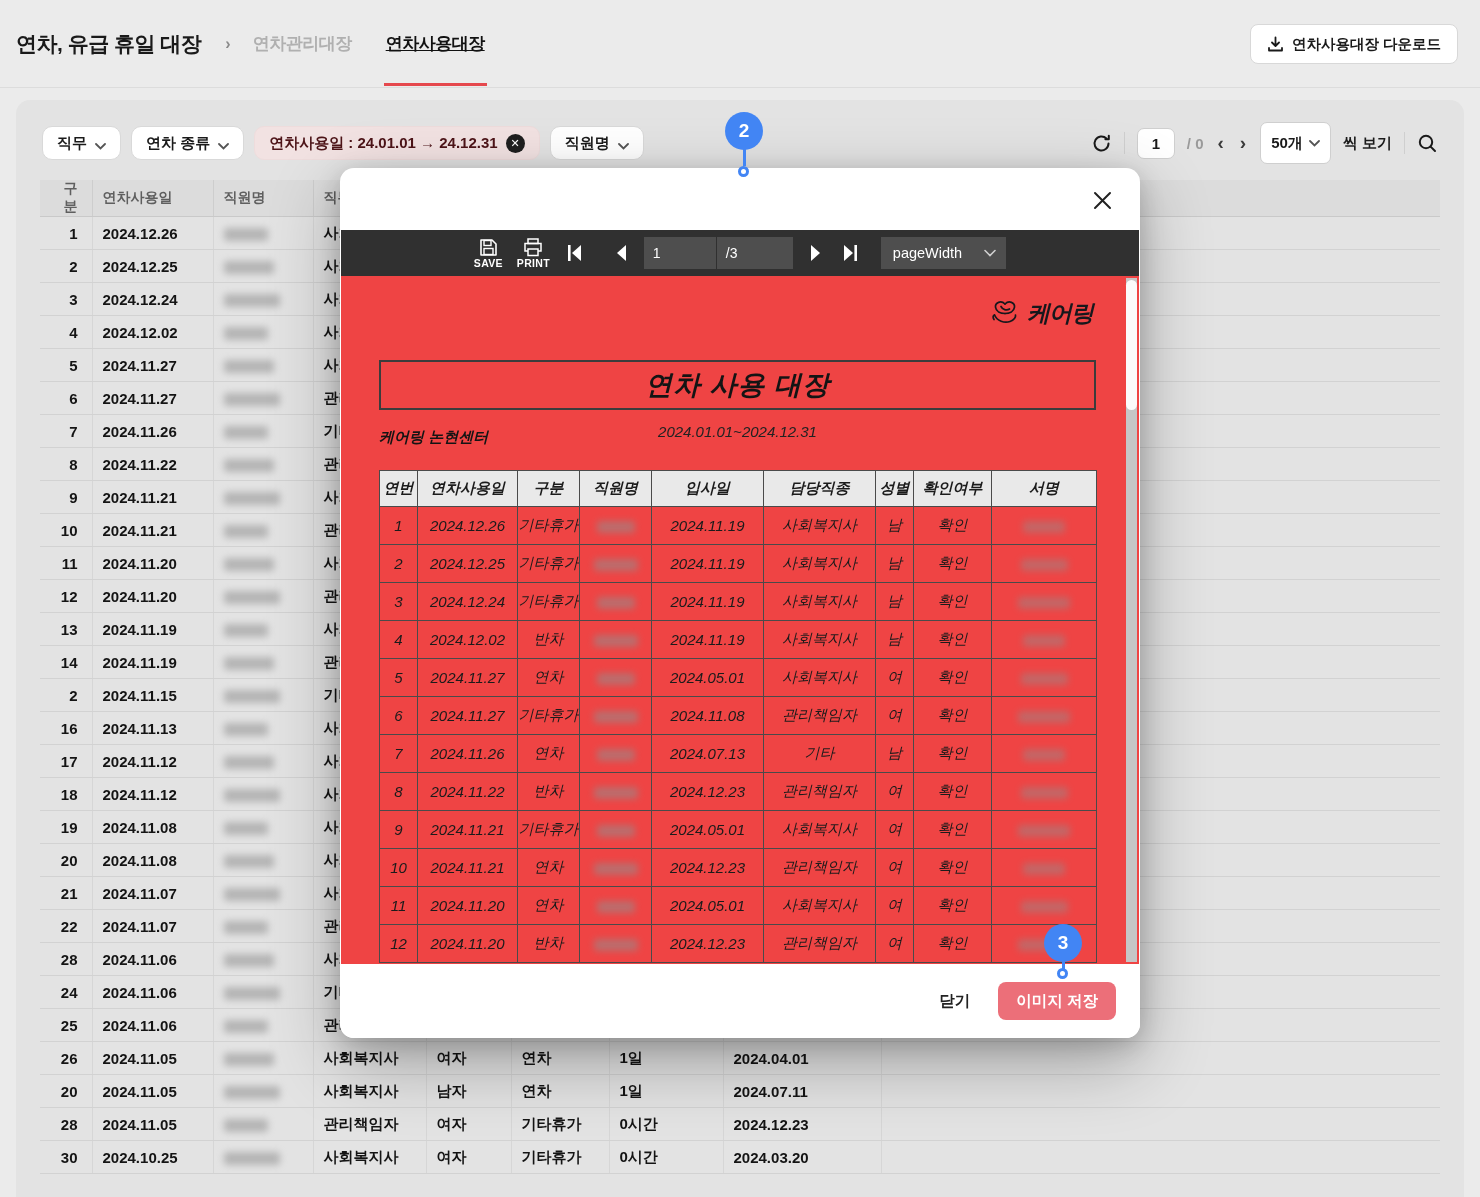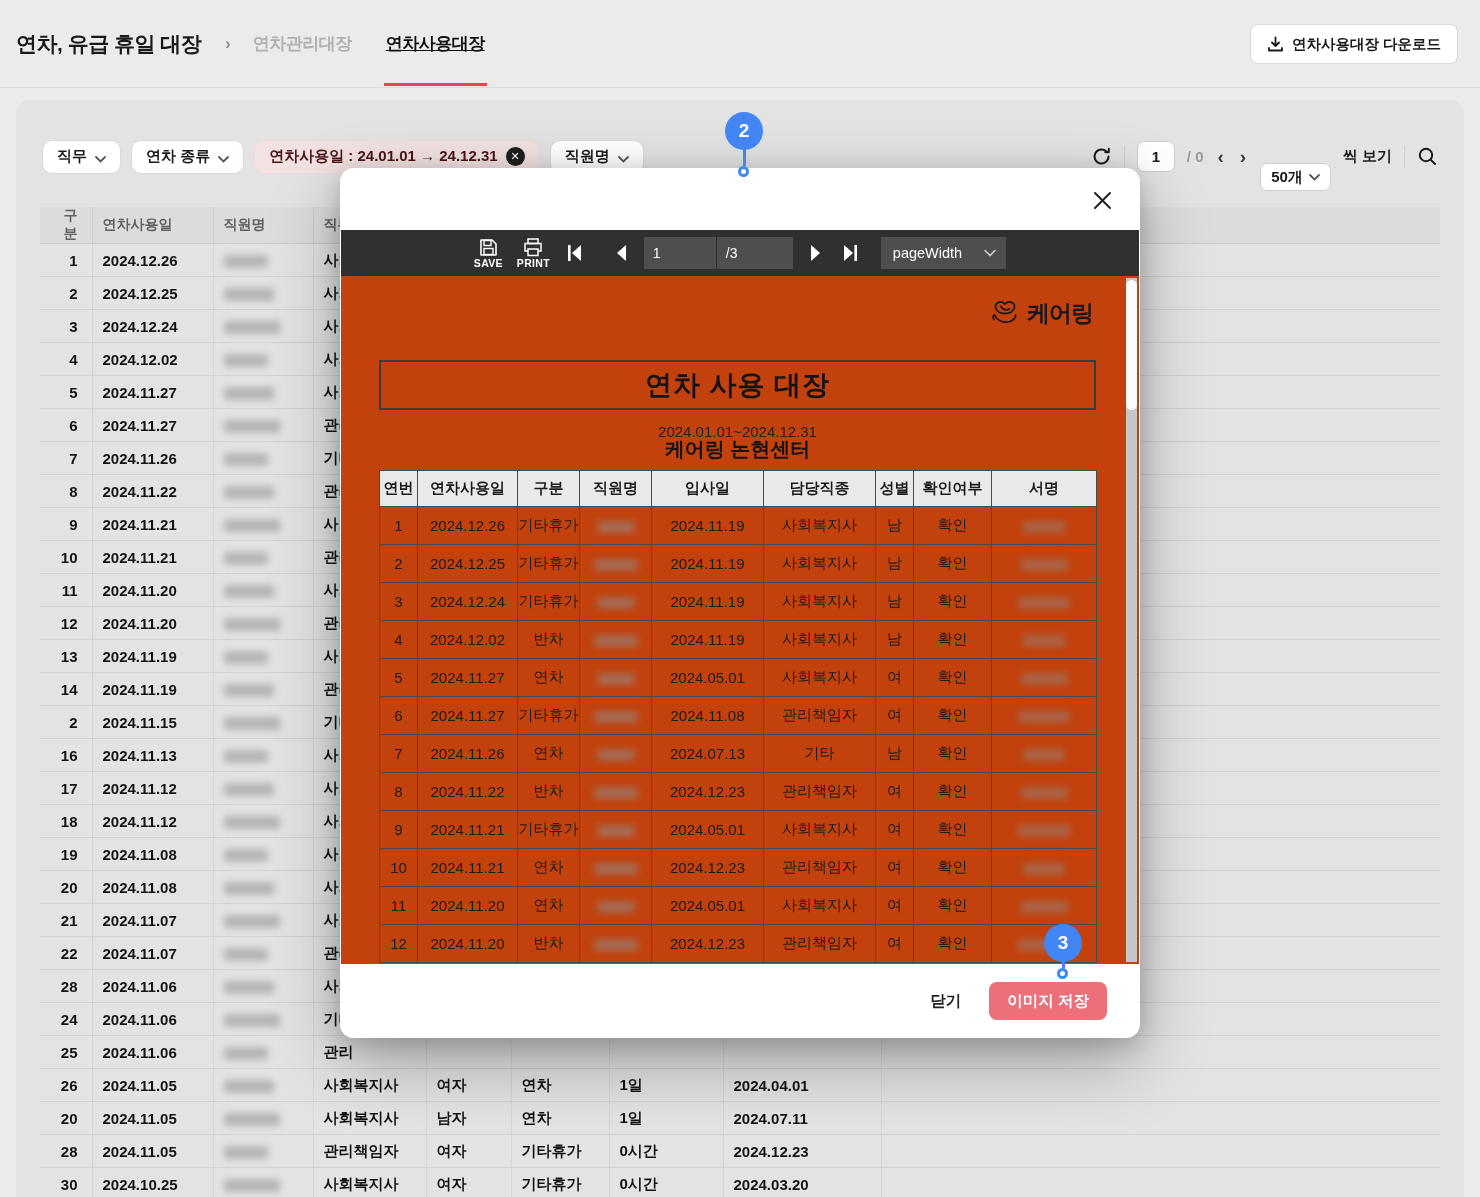--- a/index.html
+++ b/index.html
@@ -30,22 +30,22 @@
   .chip.date-chip { background:#f2e2e2; border:1px solid #eedcdc; color:#4d1418; font-weight:800; }
   .x-badge { width:19px; height:19px; border-radius:50%; background:#1f1f1f; color:#fff;
     display:flex; align-items:center; justify-content:center; font-size:11px; font-weight:700; }
   .filter-spacer { flex:1; }
   .pager { display:flex; align-items:center; gap:12px; font-size:15px; }
   .vdiv { width:1px; height:22px; background:#cfcfcf; }
   .page-box { width:38px; height:31px; background:#fff; border:1px solid #cfcfcf; border-radius:7px;
     display:flex; align-items:center; justify-content:center; font-weight:700; }
   .page-total { color:#9a9a9a; font-weight:600; }
   .pg-arrow { font-size:19px; font-weight:700; color:#3a3a3a; padding:0 2px; cursor:pointer; }
-  .size-box { height:28px; background:#fff; border:1px solid #cfcfcf; border-radius:7px;
-    display:flex; align-items:center; gap:6px; padding:0 10px; font-weight:700; cursor:pointer;margin-top:41px; }
+  .size-box { height:42px; background:#fff; border:1px solid #cfcfcf; border-radius:7px;
+    display:flex; align-items:center; gap:6px; padding:0 10px; font-weight:700; cursor:pointer; }
   .suffix { font-weight:600; }
   .icon-btn { display:flex; align-items:center; cursor:pointer; }
 
   
   table.bg-table { width:calc(100% - 48px); margin:16px 24px 0 24px; border-collapse:collapse; table-layout:fixed; }
   .bg-table th { height:33px; background:#dcdcdc; font-size:14px; font-weight:600; color:#5f5f5f;
     text-align:left; padding-left:10px; border-right:1px solid #cdcdcd; border-bottom:1px solid #c9c9c9; }
   .bg-table th.num, .bg-table td.num { text-align:right; padding-right:14px; }
   .bg-table td { height:33px; font-size:15px; font-weight:700; color:#141414; padding-left:10px;
     border-right:1px solid #d6d6d6; border-bottom:1px solid #d2d2d2; white-space:nowrap; overflow:hidden; }
@@ -63,43 +63,43 @@
     font-size:10.5px; font-weight:700; letter-spacing:.3px; cursor:pointer; line-height:1.1; }
   .tb-nav { display:flex; align-items:center; cursor:pointer; padding:0 3px; }
   .tb-input { width:72px; height:32px; background:#4e4e4e; color:#fff; border:none;
     font-size:14px; padding-left:9px; font-family:inherit; }
   .tb-total { width:76px; height:32px; background:#4e4e4e; margin-left:1px;
     display:flex; align-items:center; padding-left:9px; font-size:14px; }
   .tb-select { height:32px; background:#4e4e4e; display:flex; align-items:center; gap:22px;
     padding:0 10px 0 12px; font-size:14.5px; cursor:pointer; margin-left:6px; }
 
   
-  .pdf-page { position:absolute; left:1px; right:1px; top:108px; height:688px; background:#c2410c; overflow:hidden; }
+  .pdf-page { position:absolute; left:1px; right:1px; top:108px; height:688px; background:#ef4444; overflow:hidden;font-style:italic; }
   .pdf-logo { position:absolute; top:22px; right:46px; display:flex; align-items:center; gap:7px; }
   .pdf-logo-text { font-size:23px; font-weight:800; letter-spacing:-1px; color:#17171c; }
   .pdf-title-box { position:absolute; left:38px; width:717px; top:84px; height:50px;
     border:2px solid #3c3c3c; display:flex; align-items:center; justify-content:center; }
   .pdf-title { font-size:27px; font-weight:700; letter-spacing:1px; color:#141414; }
   .pdf-period { position:absolute; left:38px; width:717px; top:147px; text-align:center;
     font-size:15px; color:#222; }
-  .pdf-center { position:absolute; left:38px; width:717px; top:160px; text-align:center;
-    font-size:20px; font-weight:700; color:#141414; }
+  .pdf-center { position:absolute; left:38px; width:717px; top:152px; text-align:left;
+    font-size:15px; font-weight:700; color:#141414; }
   table.pdf-table { position:absolute; left:38px; top:194px; width:717px; border-collapse:collapse; table-layout:fixed; }
   .pdf-table th { height:36px; background:#e9e9e9; border:1px solid #4a4a4a; font-size:15px;
     font-weight:700; color:#1b1b1b; text-align:center; }
   .pdf-table td { height:38px; border:1px solid #4a4a4a; font-size:15px; color:#1b1b1b;
     text-align:center; white-space:nowrap; overflow:hidden; }
 
   
   .pdf-scroll-track { position:absolute; right:3px; top:110px; width:11px; height:684px; background:#c6c6c6; }
   .pdf-scroll-thumb { position:absolute; right:3px; top:112px; width:11px; height:130px; background:#fbfbfb;
     border-radius:6px; cursor:grab; }
 
   
-  .modal-footer { position:absolute; left:0; right:9px; bottom:0; height:74px; display:flex;
+  .modal-footer { position:absolute; left:0; right:0; bottom:0; height:74px; display:flex;
     align-items:center; justify-content:flex-end; gap:28px; padding-right:24px;
     border-radius:0 0 14px 14px; background:#fff;padding-left:44px; }
   .close-text-btn { font-size:15.5px; font-weight:700; color:#222; cursor:pointer; }
   .save-image-btn { height:38px; background:#ec6f79; color:#fff; border:none; border-radius:8px;
     padding:0 18px; font-size:15.5px; font-weight:700; cursor:pointer; font-family:inherit; }
 
   
   .badge { position:absolute; width:38px; height:38px; border-radius:50%; background:#4285f4;
     color:#fff; font-size:19px; font-weight:800; display:flex; align-items:center; justify-content:center;
     z-index:50; }

